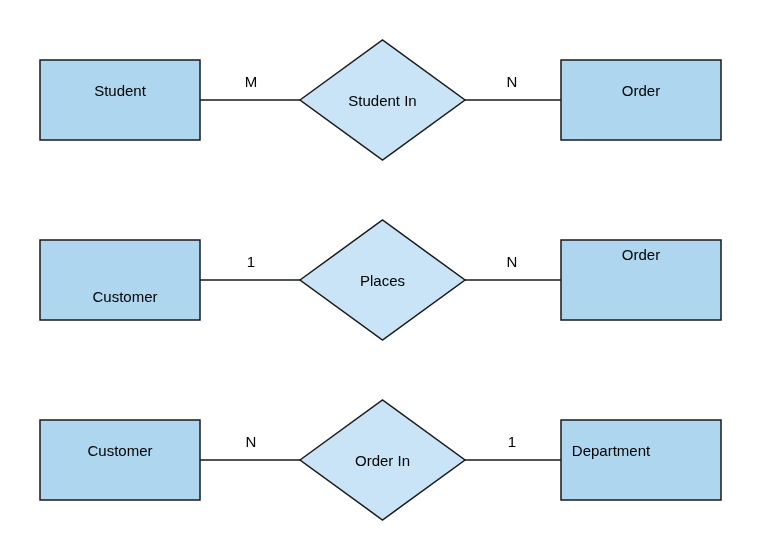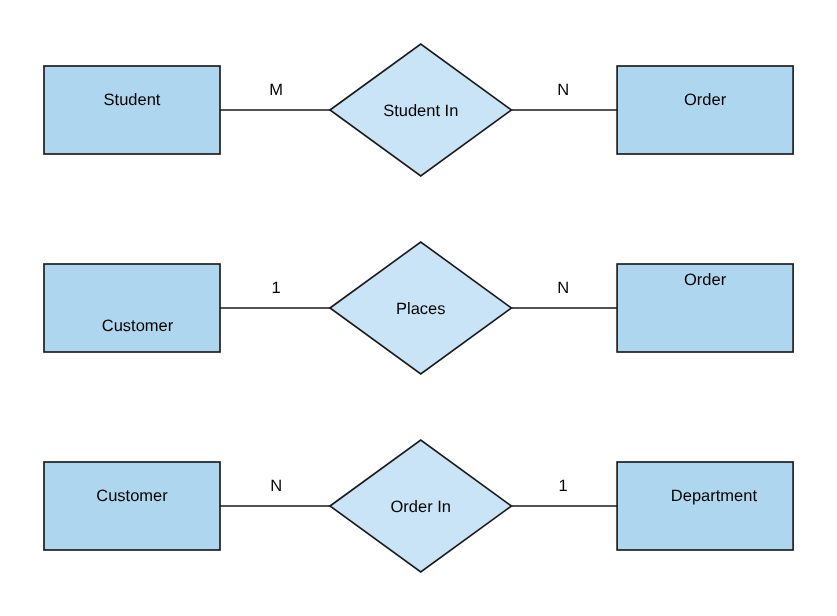--- a/index.html
+++ b/index.html
@@ -63,15 +63,15 @@
   <div class="lbl lbl-entity" style="left:45px; top:240px;margin-top:26px;">Customer</div>
   <div class="lbl lbl-card" style="left:231px; top:252px;">1</div>
   <div class="lbl lbl-diamond" style="top:260px;">Places</div>
   <div class="lbl lbl-card" style="left:492px; top:252px;">N</div>
   <div class="lbl lbl-entity" style="left:561px; top:224px;">Order</div>
 
   <div class="lbl lbl-entity" style="left:40px; top:420px;">Customer</div>
   <div class="lbl lbl-card" style="left:231px; top:432px;">N</div>
   <div class="lbl lbl-diamond" style="top:440px;">Order In</div>
   <div class="lbl lbl-card" style="left:492px; top:432px;">1</div>
-  <div class="lbl lbl-entity" style="left:569px; top:420px;">Department</div>
+  <div class="lbl lbl-entity" style="left:531px; top:420px;">Department</div>
 
 </div>
 
 </body></html>

